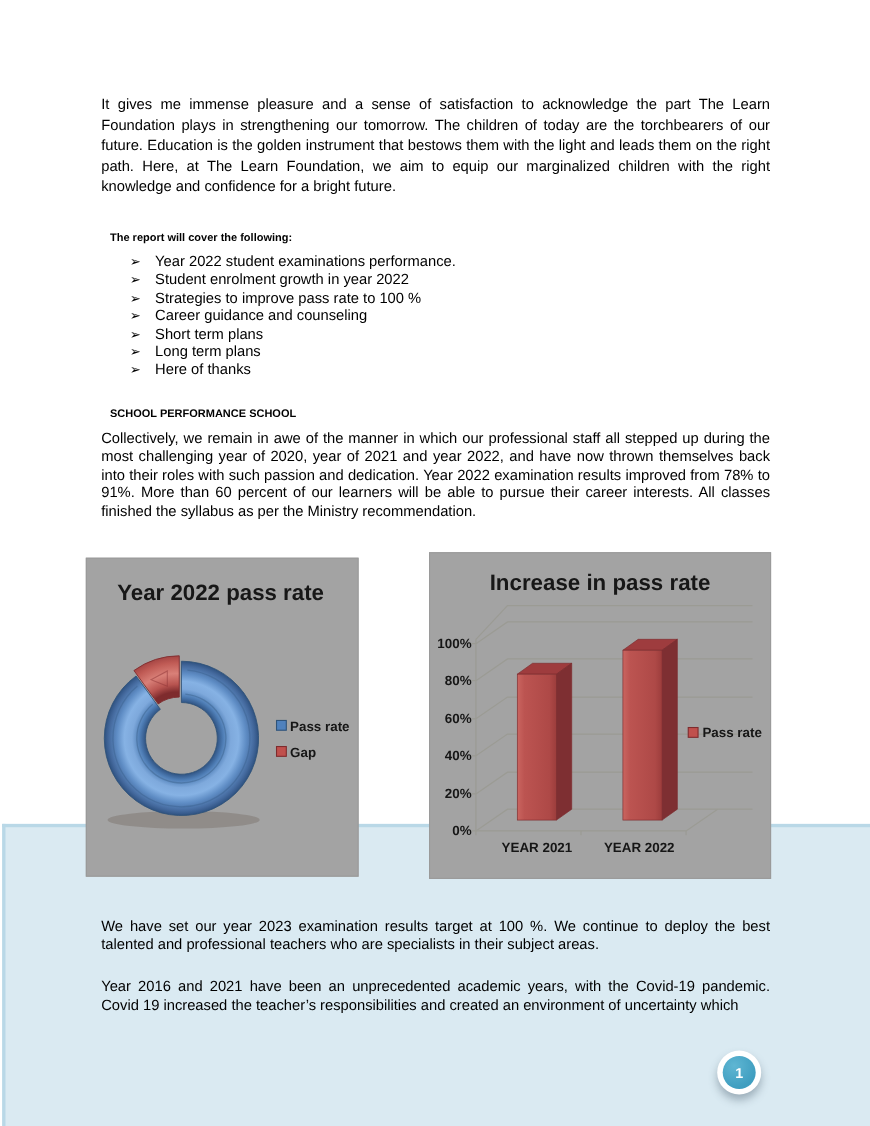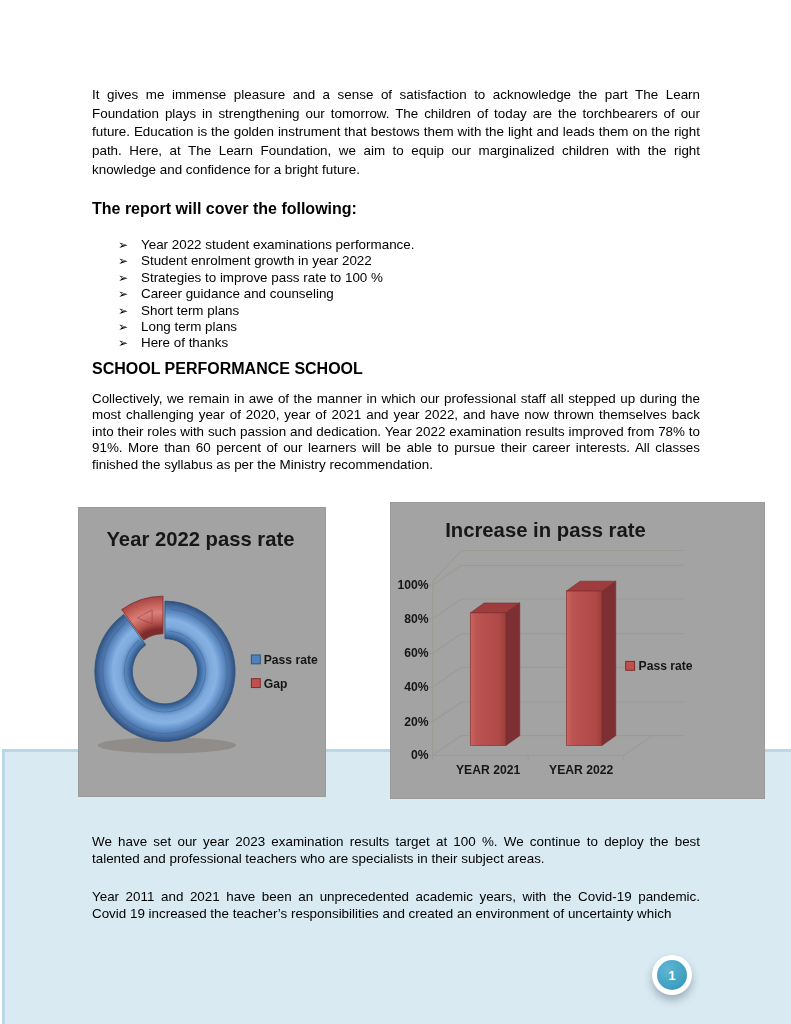--- a/index.html
+++ b/index.html
@@ -4,27 +4,27 @@
 <style>
   html,body{margin:0;padding:0;background:#ffffff;}
   body{width:791px;height:1024px;font-family:"Liberation Sans",sans-serif;color:#000;}
   .page{position:relative;width:791px;height:1024px;background:#ffffff;overflow:hidden;}
   .blue-band{position:absolute;left:2px;right:0;top:749px;bottom:0;
              background:#daeaf2;border-top:3px solid #b9d8e7;border-left:3px solid #b9d8e7;}
   .tblock{position:absolute;left:92px;width:608px;font-size:13.4px;}
   .para{text-align:justify;line-height:18.7px;margin:0;}
   .para.tight{line-height:16.4px;}
   .para.mid{line-height:17px;}
-  .bhead{font-weight:bold;font-size:16px;margin:0;line-height:16px;}
+  .bhead{font-weight:bold;font-size:10px;margin:8px;line-height:16px;}
   ul.topics{list-style:none;margin:0;padding:0 0 0 26px;}
   ul.topics li{line-height:16.4px;font-size:13.4px;}
   ul.topics .arr{display:inline-block;width:23px;color:#000;font-size:12px;}
   .chart-box{position:absolute;background:#a3a3a3;border:1.5px solid #9a9a9a;box-sizing:border-box;z-index:2;}
   .chart-box.donut{left:78px;top:507px;width:248px;height:290px;}
-  .chart-box.bar{left:390px;top:502px;width:375px;height:297px;}
+  .chart-box.bar{left:390px;top:502px;width:311px;height:297px;}
   svg text{font-family:"Liberation Sans",sans-serif;}
   .ctitle{font-size:20.5px;font-weight:bold;fill:#171717;}
   .tick{font-size:12.3px;font-weight:bold;fill:#161616;}
   .legtext{font-size:12.3px;font-weight:bold;fill:#161616;}
   .badge{position:absolute;left:652px;top:955px;width:40px;height:40px;border-radius:50%;
          background:#ffffff;box-shadow:0 5px 8px rgba(80,100,115,0.45);
          display:flex;align-items:center;justify-content:center;z-index:3;}
   .badge-inner{width:30px;height:30px;border-radius:50%;
          background:radial-gradient(circle at 35% 30%, #5fb6d3, #3f9ec0 70%);
          color:#fff;font-weight:bold;font-size:13px;display:flex;align-items:center;justify-content:center;}
@@ -33,21 +33,21 @@
 <body>
 
 <div class="page">
 
   <div class="blue-band"></div>
 
   <p class="tblock para" style="top:86px;">It gives me immense pleasure and a sense of satisfaction to acknowledge the part The Learn Foundation plays in strengthening our tomorrow. The children of today are the torchbearers of our future. Education is the golden instrument that bestows them with the light and leads them on the right path. Here, at The Learn Foundation, we aim to equip our marginalized children with the right knowledge and confidence for a bright future.</p>
 
   <p class="tblock bhead" style="top:201px;">The report will cover the following:</p>
 
-  <ul class="tblock topics" style="top:237px;">
+  <ul class="tblock topics" style="top:230px;">
     <li><span class="arr">➢</span><span>Year 2022 student examinations performance.</span></li>
     <li><span class="arr">➢</span><span>Student enrolment growth in year 2022</span></li>
     <li><span class="arr">➢</span><span>Strategies to improve pass rate to 100 %</span></li>
     <li><span class="arr">➢</span><span>Career guidance and counseling</span></li>
     <li><span class="arr">➢</span><span>Short term plans</span></li>
     <li><span class="arr">➢</span><span>Long term plans</span></li>
     <li><span class="arr">➢</span><span>Here of thanks</span></li>
   </ul>
 
   <p class="tblock bhead" style="top:361px;">SCHOOL PERFORMANCE SCHOOL</p>
@@ -136,19 +136,19 @@
       <text class="tick" x="98" y="274" text-anchor="middle">YEAR 2021</text>
       <text class="tick" x="192" y="274" text-anchor="middle">YEAR 2022</text>
 
       <rect x="237" y="160" width="9" height="9" fill="#C0504D" stroke="#7E2B2D" stroke-width="1"></rect>
       <text class="legtext" x="250" y="169">Pass rate</text>
     </svg>
   </div>
 
   <p class="tblock para mid" style="top:833px;z-index:2;">We have set our year 2023 examination results target at 100 %.  We continue to deploy the best talented and professional teachers who are specialists in their subject areas.</p>
 
-  <p class="tblock para mid" style="top:888px;z-index:2;">Year 2011 and 2021 have been an unprecedented academic years, with the Covid-19 pandemic. Covid 19 increased the teacher’s responsibilities and created an environment of uncertainty which</p>
+  <p class="tblock para mid" style="top:888px;z-index:2;">Year 2016 and 2021 have been an unprecedented academic years, with the Covid-19 pandemic. Covid 19 increased the teacher’s responsibilities and created an environment of uncertainty which</p>
 
   <div class="badge">
     <div class="badge-inner">1</div>
   </div>
 
 </div>
 
 </body></html>

